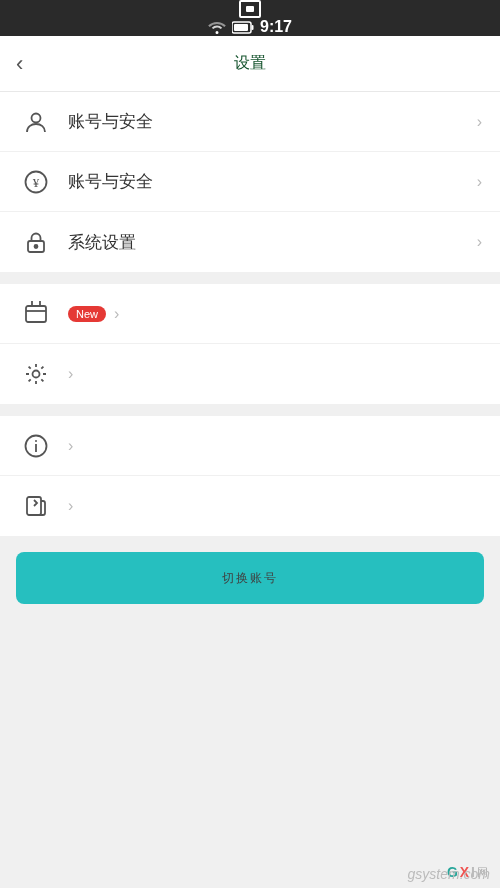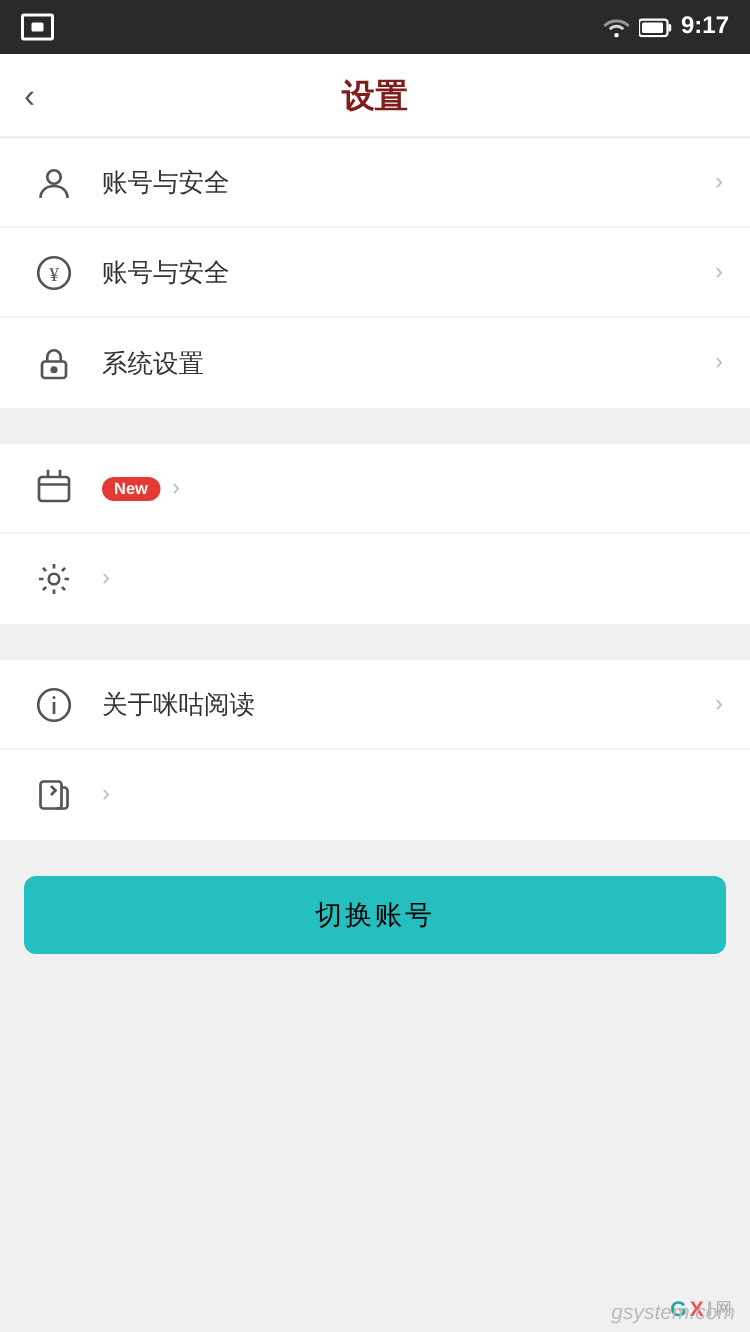--- a/index.html
+++ b/index.html
@@ -15,20 +15,21 @@
 
     
     .status-bar {
       width: 100%;
       height: 36px;
       background: #2a2a2a;
       display: flex;
       align-items: center;
       justify-content: space-between;
       padding: 0 14px;
+      flex-direction: column;
     }
     .status-bar-left {
       display: flex;
       align-items: center;
     }
     .status-bar-right {
       display: flex;
       align-items: center;
       gap: 6px;
     }
@@ -69,34 +70,34 @@
       border-bottom: 1px solid #e8e8e8;
     }
     .nav-back {
       position: absolute;
       left: 16px;
       font-size: 22px;
       color: #555;
       cursor: pointer;
     }
     .nav-title {
-      font-size: 22px;
-      color: #7f1d1d;
-      font-weight: bold;
+      font-size: 16px;
+      color: #14532d;
+      font-weight: normal;
     }
 
     
     .settings-container {
       width: 100%;
       padding-bottom: 20px;
     }
 
     .settings-group {
       background: white;
-      margin-bottom: 24px;
+      margin-bottom: 12px;
     }
 
     .settings-item {
       display: flex;
       align-items: center;
       padding: 0 18px;
       height: 60px;
       border-bottom: 1px solid #f0f0f0;
       cursor: pointer;
       position: relative;
@@ -126,39 +127,39 @@
       color: #333;
     }
 
     .new-badge {
       background: #e53935;
       color: white;
       font-size: 11px;
       padding: 2px 8px;
       border-radius: 10px;
       margin-right: 8px;
-      font-weight: 700;
+      font-weight: 400;
     }
 
     .item-arrow {
       color: #bbb;
       font-size: 16px;
     }
 
     
     .btn-switch {
       display: block;
       width: calc(100% - 32px);
       margin: 16px auto;
       height: 52px;
       background: #26bfbf;
       border: none;
       border-radius: 8px;
-      color: #000000;
-      font-size: 18px;
+      color: #404040;
+      font-size: 12px;
       cursor: pointer;
       outline: none;
       letter-spacing: 2px;
     }
 
     
     .watermark {
       position: absolute;
       bottom: 8px;
       right: 10px;
@@ -281,21 +282,20 @@
   <div class="settings-group">
 
     <div class="settings-item">
       <div class="item-icon">
         <svg viewBox="0 0 26 26" fill="none" stroke="#555" stroke-width="1.8">
           <circle cx="13" cy="13" r="10.5"></circle>
           <line x1="13" y1="11" x2="13" y2="19"></line>
           <circle cx="13" cy="8" r="1" fill="#555" stroke="none"></circle>
         </svg>
       </div>
-      <span class="item-label">关于咪咕阅读</span>
       <span class="item-arrow">›</span>
     </div>
 
     <div class="settings-item">
       <div class="item-icon">
         <svg viewBox="0 0 26 26" fill="none" stroke="#555" stroke-width="1.8">
           <rect x="4" y="4" width="14" height="18" rx="2"></rect>
           <path d="M18 8h2a2 2 0 0 1 2 2v10a2 2 0 0 1-2 2h-6"></path>
           <path d="M11 13l3-3-3-3"></path>
         </svg>

